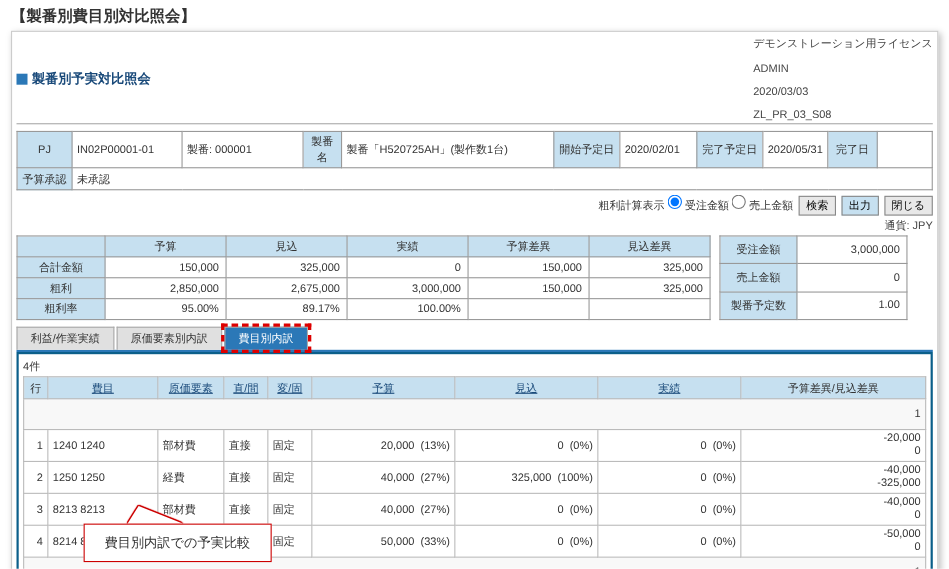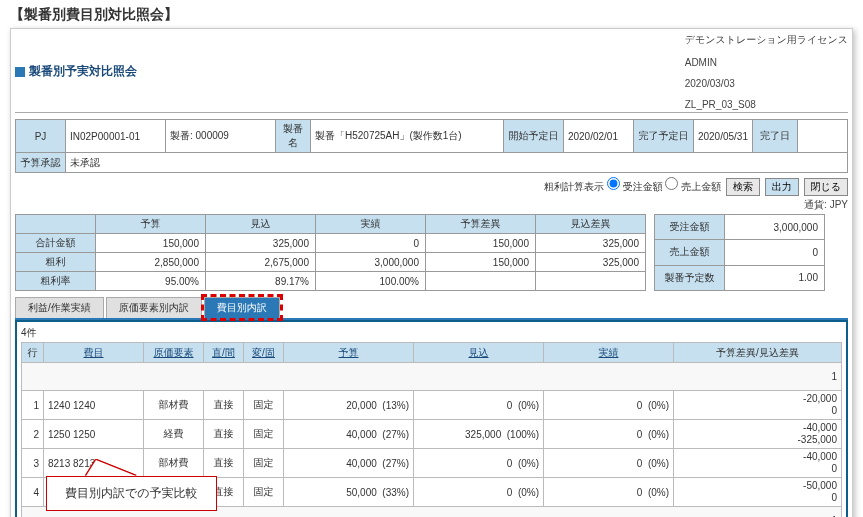--- a/index.html
+++ b/index.html
@@ -28,24 +28,24 @@
 .tab.active { background: #2b78b7; color: #fff; position: relative; }
 .tab.active.highlight { outline: 3px dashed #d00; outline-offset: 0; }
 .detail-box { border: 2px solid #0b5f8a; padding: 4px; }
 .count { font-size: 10px; margin-bottom: 2px; }
 .dtl { width: 100%; }
 .dtl th, .dtl td { border: 1px solid #bbb; padding: 2px 4px; font-size: 10px; }
 .dtl th { background: #c6e0f0; text-align: center; font-weight: normal; text-decoration: underline; color: #1a4a7a; height: 20px; }
 .dtl th.no-ul { text-decoration: none; color: #333; }
 .dtl td { background: #fff; height: 28px; }
 .r { text-align: right; }
-.c { text-align: center; }
+.c { }
 .multi { line-height: 1.2; }
 .total-row td { text-align: right; background: #f8f8f8; }
-.callout { position: absolute; left: 6px; bottom: 6px; padding-left: 40px; }
+.callout { position: absolute; left: 36px; bottom: 6px; padding-left: 40px; }
 .callout-box { border: 1px solid #c00; background: #fff; padding: 8px 18px; font-size: 12px; }
 .callout-tail { width: 0; height: 0; border-left: 10px solid transparent; border-right: 40px solid transparent; border-bottom: 16px solid #fff; position: relative; left: 40px; filter: drop-shadow(0 -1px 0 #c00) drop-shadow(-1px 0 0 #c00) drop-shadow(1px 0 0 #c00); }
 </style>
 </head>
 <body>
 
 <div class="page">
   <div class="page-title">【製番別費目別対比照会】</div>
 
   <div class="card">
@@ -60,21 +60,21 @@
         <span>2020/03/03</span>
         <span>ZL_PR_03_S08</span>
       </div>
     </div>
 
     <table class="info-tbl" style="width:100%; margin-bottom:4px;">
       <tbody>
           <tr>
         <th style="width:50px;">PJ</th>
         <td style="width:100px;">IN02P00001-01</td>
-        <td style="width:110px;"><span>製番:</span> <span>000009</span></td>
+        <td style="width:110px;"><span>製番:</span> <span>000001</span></td>
         <th style="width:35px;">製番名</th>
         <td>製番「H520725AH」(製作数1台)</td>
         <th style="width:60px;">開始予定日</th>
         <td style="width:70px;">2020/02/01</td>
         <th style="width:60px;">完了予定日</th>
         <td style="width:58px;">2020/05/31</td>
         <th style="width:45px;">完了日</th>
         <td style="width:50px;"></td>
       </tr>
       <tr>

